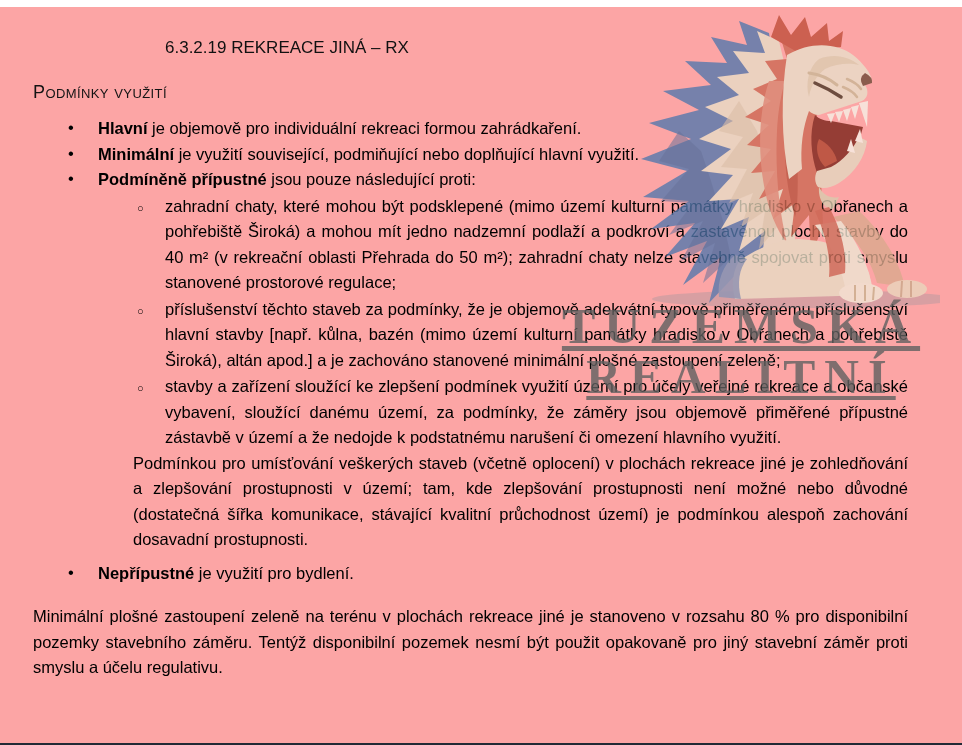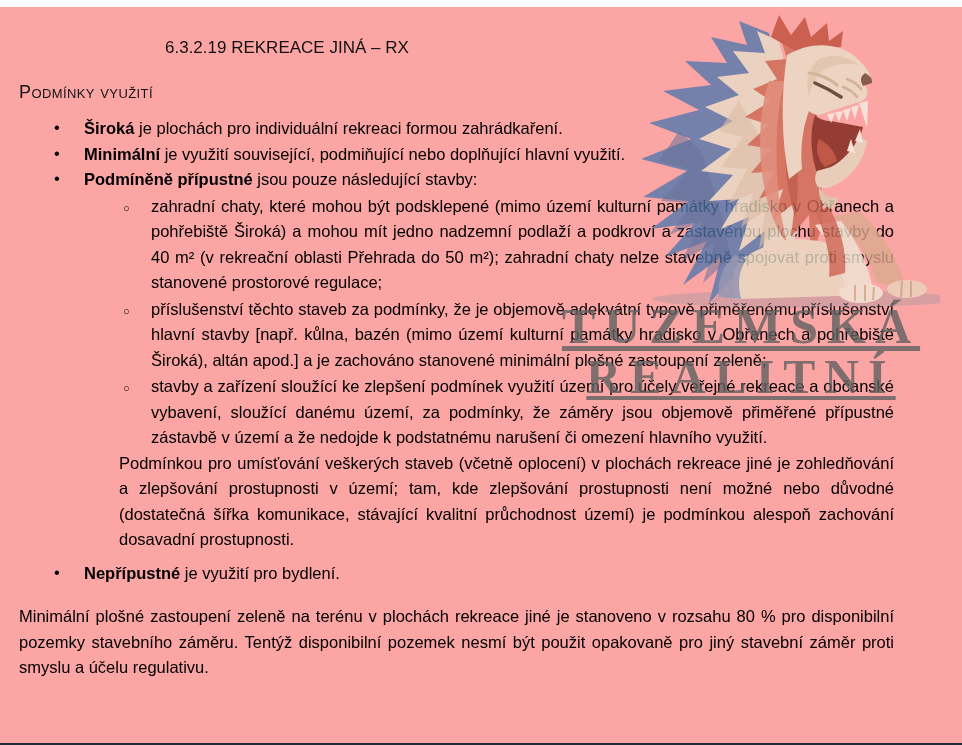--- a/index.html
+++ b/index.html
@@ -6,21 +6,21 @@
   .page {
     position:relative; width:962px; height:745px;
     background:#fca5a5; overflow:hidden;
     font-family:"Liberation Sans", sans-serif;
     color:#000; font-size:16.5px; line-height:25.5px;margin-top:7px;
   }
   .title {
     position:absolute; left:165px; top:31px;
     font-size:17px; line-height:20px; color:#111;
   }
-  .content { position:absolute; left:19px; top:70px; width:875px; }
+  .content { position:absolute; left:33px; top:70px; width:875px; }
   .heading {
     font-variant:small-caps; font-size:18px; line-height:22px;
     letter-spacing:0.4px; margin:4px 0 0 0; color:#141414;
   }
   .list { margin-top:13px; }
   .li { position:relative; padding-left:65px; }
   .li .blt { position:absolute; left:35px; top:-1px; }
   .sub { position:relative; padding-left:132px; text-align:justify; margin-top:1px; }
   .sub .sblt { position:absolute; left:104px; top:2px; font-size:11px; }
   .note { margin:0 0 0 100px; text-align:justify; }
@@ -51,23 +51,23 @@
 
 <div class="page">
 
   <div class="title">6.3.2.19 REKREACE JINÁ – RX</div>
 
   <div class="content">
 
     <div class="heading">Podmínky využití</div>
 
     <div class="list">
-      <div class="li"><span class="blt">•</span><strong>Široká</strong><span> je plochách pro individuální rekreaci formou zahrádkaření.</span></div>
+      <div class="li"><span class="blt">•</span><strong>Hlavní</strong><span> je objemově pro individuální rekreaci formou zahrádkaření.</span></div>
       <div class="li"><span class="blt">•</span><strong>Minimální</strong><span> je využití související, podmiňující nebo doplňující hlavní využití.</span></div>
-      <div class="li"><span class="blt">•</span><strong>Podmíněně přípustné</strong><span> jsou pouze následující stavby:</span></div>
+      <div class="li"><span class="blt">•</span><strong>Podmíněně přípustné</strong><span> jsou pouze následující proti:</span></div>
 
       <div class="sub"><span class="sblt">○</span><span>zahradní chaty, které mohou být podsklepené (mimo území kulturní památky hradisko v Obřanech a pohřebiště Široká) a mohou mít jedno nadzemní podlaží a podkroví a zastavěnou plochu stavby do 40 m² (v rekreační oblasti Přehrada do 50 m²); zahradní chaty nelze stavebně spojovat proti smyslu stanovené prostorové regulace;</span></div>
       <div class="sub"><span class="sblt">○</span><span>příslušenství těchto staveb za podmínky, že je objemově adekvátní typově přiměřenému příslušenství hlavní stavby [např. kůlna, bazén (mimo území kulturní památky hradisko v Obřanech a pohřebiště Široká), altán apod.] a je zachováno stanovené minimální plošné zastoupení zeleně;</span></div>
       <div class="sub"><span class="sblt">○</span><span>stavby a zařízení sloužící ke zlepšení podmínek využití území pro účely veřejné rekreace a občanské vybavení, sloužící danému území, za podmínky, že záměry jsou objemově přiměřené přípustné zástavbě v území a že nedojde k podstatnému narušení či omezení hlavního využití.</span></div>
 
       <div class="note">Podmínkou pro umísťování veškerých staveb (včetně oplocení) v plochách rekreace jiné je zohledňování a zlepšování prostupnosti v území; tam, kde zlepšování prostupnosti není možné nebo důvodné (dostatečná šířka komunikace, stávající kvalitní průchodnost území) je podmínkou alespoň zachování dosavadní prostupnosti.</div>
 
       <div class="li final"><span class="blt">•</span><strong>Nepřípustné</strong><span> je využití pro bydlení.</span></div>
     </div>
 

